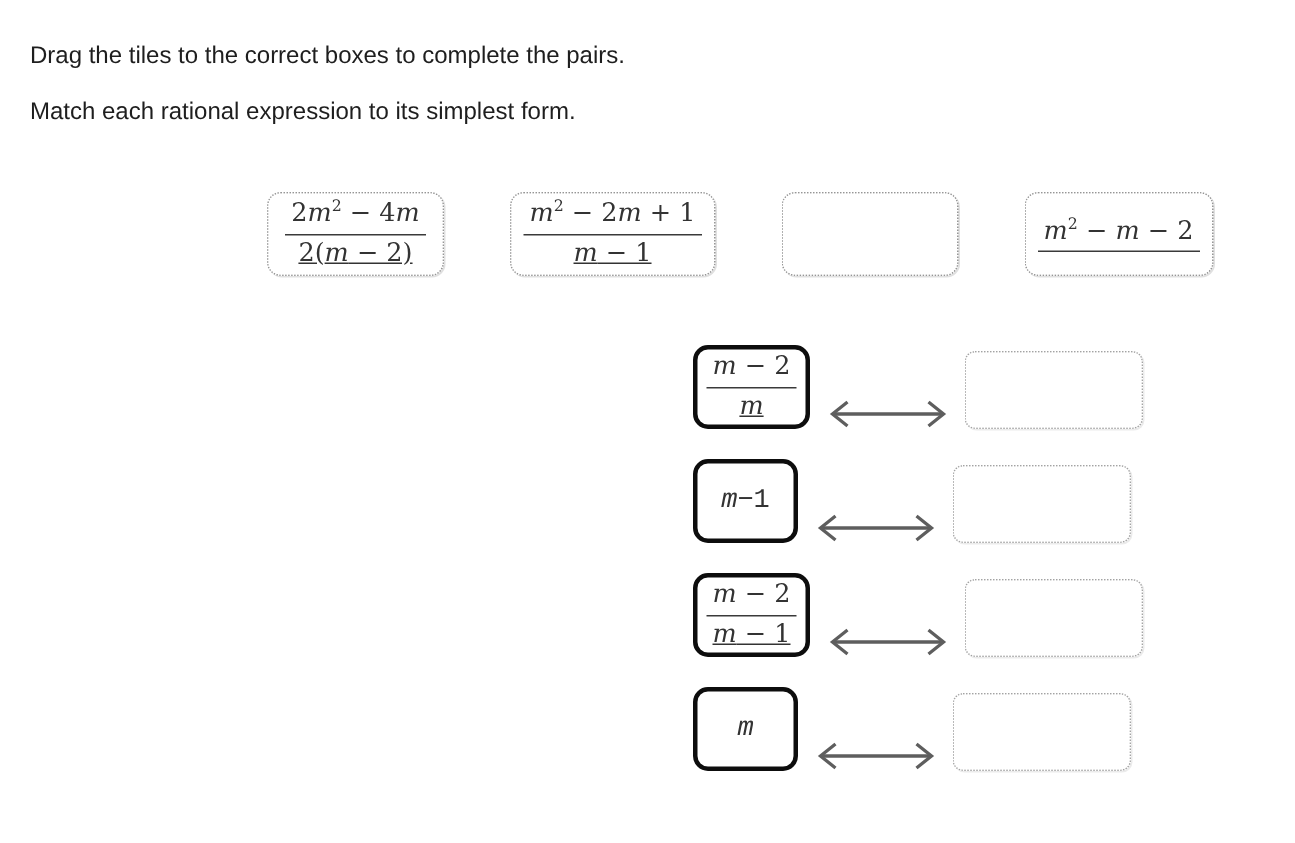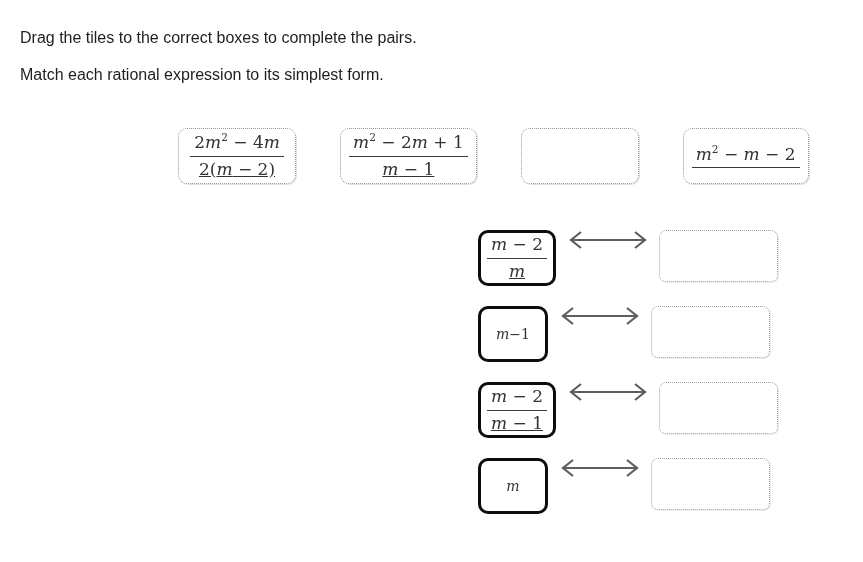--- a/index.html
+++ b/index.html
@@ -67,42 +67,42 @@
     align-items: center;
     justify-content: center;
     box-shadow: 1px 1px 0 rgba(0,0,0,0.12);
     cursor: grab;
     padding: 0 8px;
   }
 
   
   .pair-row {
     position: absolute;
-    left: 478px;
+    left: 462px;
     height: 56px;
     display: flex;
-    align-items: flex-start;
+    align-items: flex-end;
   }
   .pair-row.r1 { top: 230px; }
   .pair-row.r2 { top: 306px; }
   .pair-row.r3 { top: 382px; }
   .pair-row.r4 { top: 458px; }
 
   .label-tile {
     min-width: 70px;
     height: 56px;
     background: #ffffff;
     border: 3.5px solid #0d0d0d;
     border-radius: 10px;
     display: flex;
     align-items: center;
     justify-content: center;
     padding: 0 6px;
   }
-  .label-tile .plain { white-space: nowrap; font-size: 14px; }
+  .label-tile .plain { white-space: nowrap; font-size: 18px; font-family: Liberation Mono, monospace; }
 
   .arrow-svg { margin: 0 5px 0 6px; display: block; }
 
   .drop-box {
     width: 119px;
     height: 52px;
     background: #ffffff;
     border: 1px dotted #a3a3a3;
     border-radius: 7px;
     box-shadow: 1px 1px 0 rgba(0,0,0,0.08);

